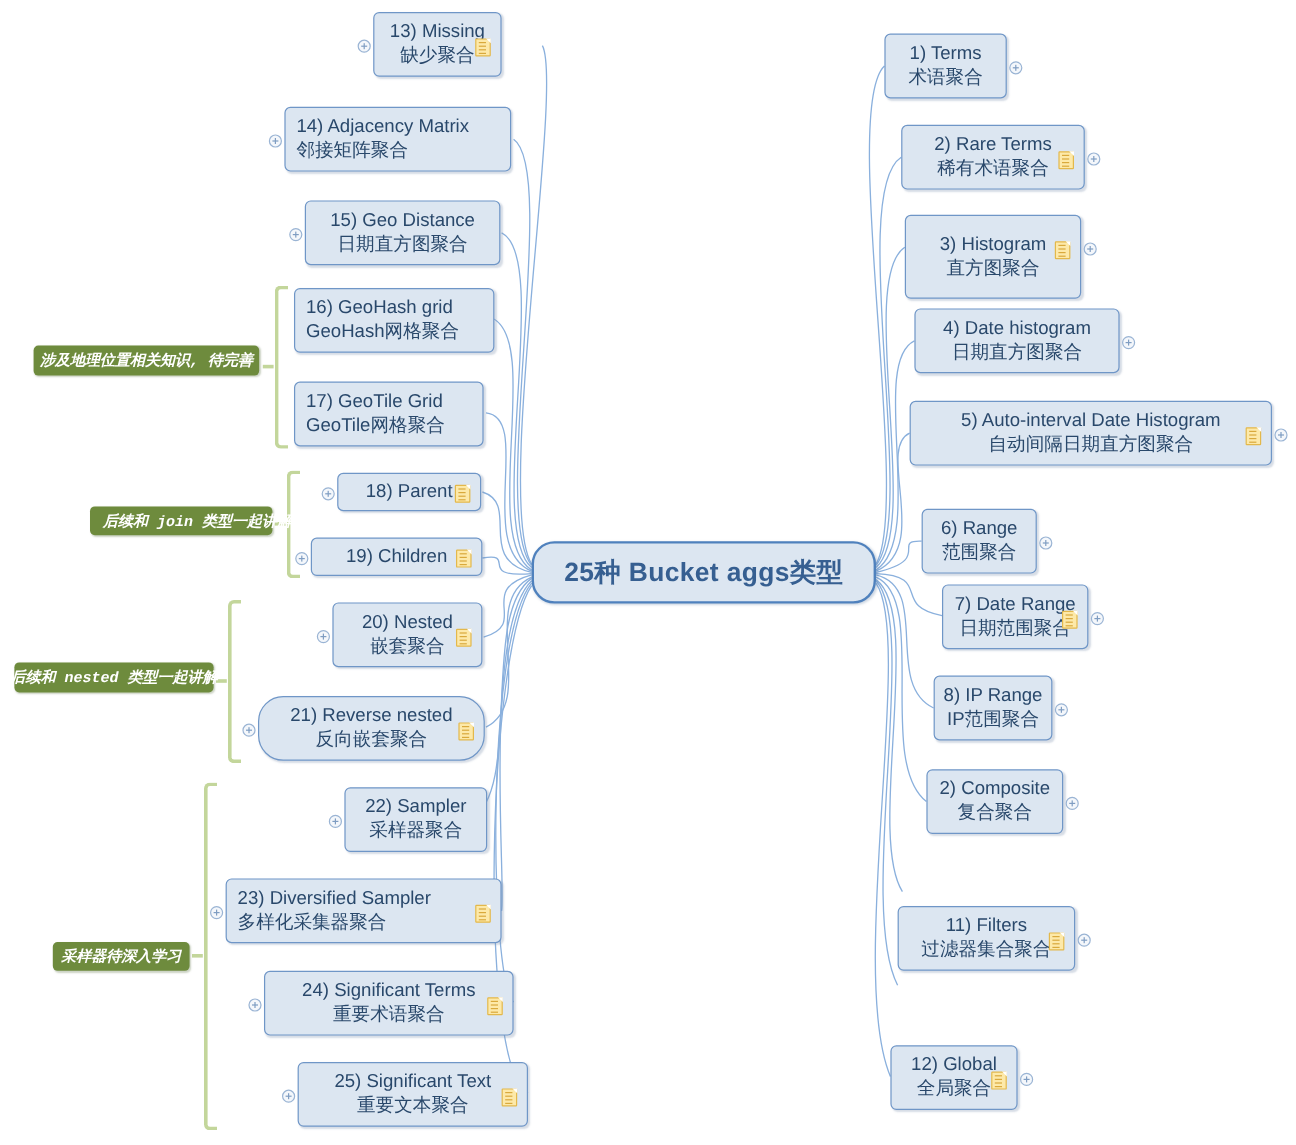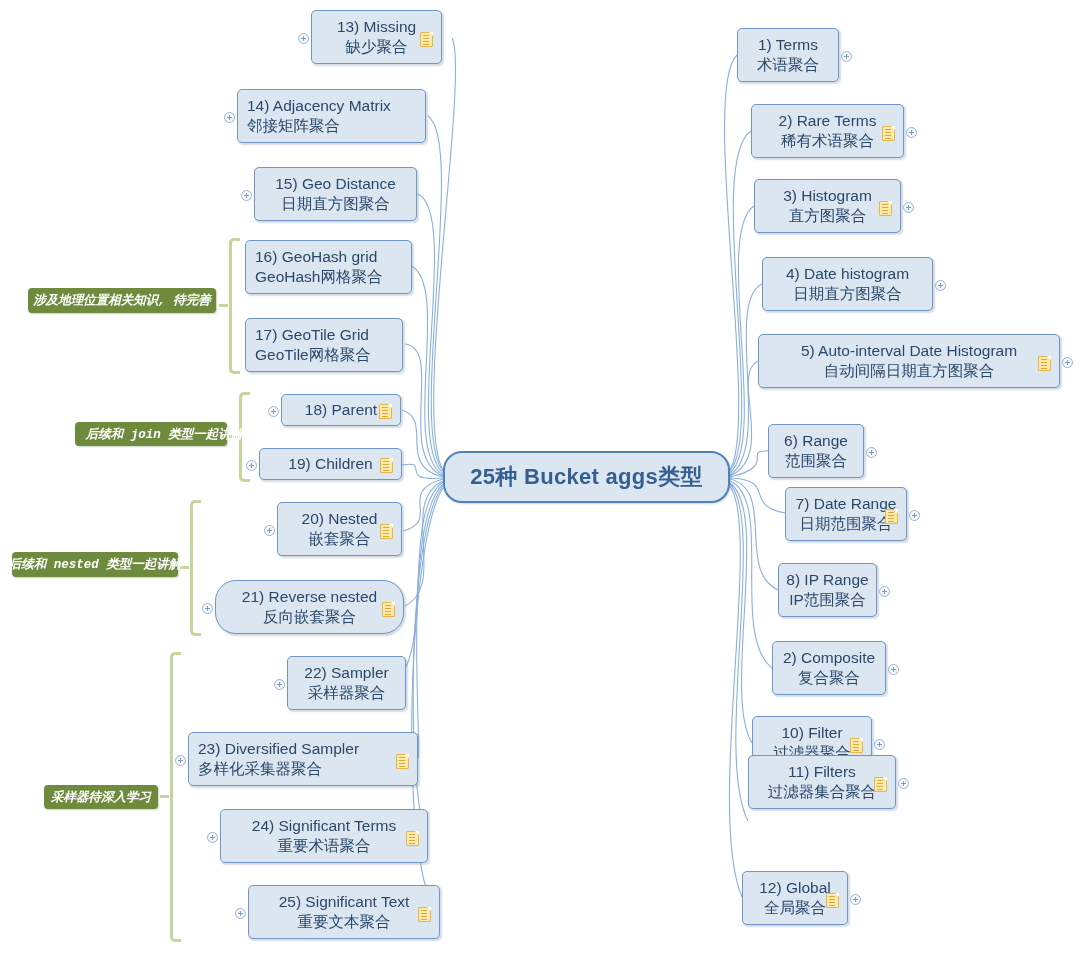--- a/index.html
+++ b/index.html
@@ -158,21 +158,21 @@
     <span class="expander" style="right:-14px;top:22px;"></span>
   </div>
 
   <div class="node center-text" style="left:751px;top:104px;width:153px;height:54px;">
     <span class="l1">2)  Rare Terms</span>
     <span class="l2">稀有术语聚合</span>
     <span class="note-icon" style="right:8px;top:21px;"></span>
     <span class="expander" style="right:-14px;top:22px;"></span>
   </div>
 
-  <div class="node center-text" style="left:754px;top:179px;width:147px;height:54px;">
+  <div class="node center-text" style="left:754px;top:179px;width:147px;height:70px;">
     <span class="l1">3)  Histogram</span>
     <span class="l2">直方图聚合</span>
     <span class="note-icon" style="right:8px;top:21px;"></span>
     <span class="expander" style="right:-14px;top:22px;"></span>
   </div>
 
   <div class="node center-text" style="left:762px;top:257px;width:171px;height:54px;">
     <span class="l1">4)  Date histogram</span>
     <span class="l2">日期直方图聚合</span>
     <span class="expander" style="right:-14px;top:22px;"></span>
@@ -203,42 +203,36 @@
     <span class="l2">IP范围聚合</span>
     <span class="expander" style="right:-14px;top:22px;"></span>
   </div>
 
   <div class="node center-text" style="left:772px;top:641px;width:114px;height:54px;">
     <span class="l1">2)  Composite</span>
     <span class="l2">复合聚合</span>
     <span class="expander" style="right:-14px;top:22px;"></span>
   </div>
 
-  <div class="node center-text" style="left:752px;top:716px;width:120px;height:54px;">
-    <span class="l1">10)  Filter</span>
-    <span class="l2">过滤器聚合</span>
-    <span class="note-icon" style="right:8px;top:21px;"></span>
-    <span class="expander" style="right:-14px;top:22px;"></span>
-  </div>
 
   <div class="node center-text" style="left:748px;top:755px;width:148px;height:54px;">
     <span class="l1">11)  Filters</span>
     <span class="l2">过滤器集合聚合</span>
     <span class="note-icon" style="right:8px;top:21px;"></span>
     <span class="expander" style="right:-14px;top:22px;"></span>
   </div>
 
   <div class="node center-text" style="left:742px;top:871px;width:106px;height:54px;">
     <span class="l1">12)  Global</span>
     <span class="l2">全局聚合</span>
     <span class="note-icon" style="right:8px;top:21px;"></span>
     <span class="expander" style="right:-14px;top:22px;"></span>
   </div>
 
-  <div class="node center-text" style="left:311px;top:10px;width:131px;height:54px;">
+  <div class="node center-text" style="left:311px;top:10px;width:107px;height:54px;">
     <span class="l1">13)  Missing</span>
     <span class="l2">缺少聚合</span>
     <span class="note-icon" style="right:8px;top:21px;"></span>
     <span class="expander" style="left:-14px;top:22px;"></span>
   </div>
 
   <div class="node" style="left:237px;top:89px;width:189px;height:54px;">
     <span class="l1">14)  Adjacency Matrix</span>
     <span class="l2">邻接矩阵聚合</span>
     <span class="expander" style="left:-14px;top:22px;"></span>

